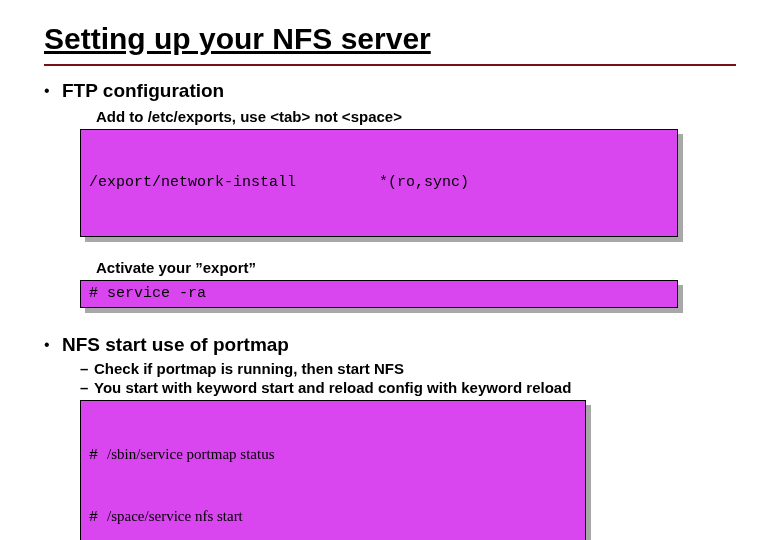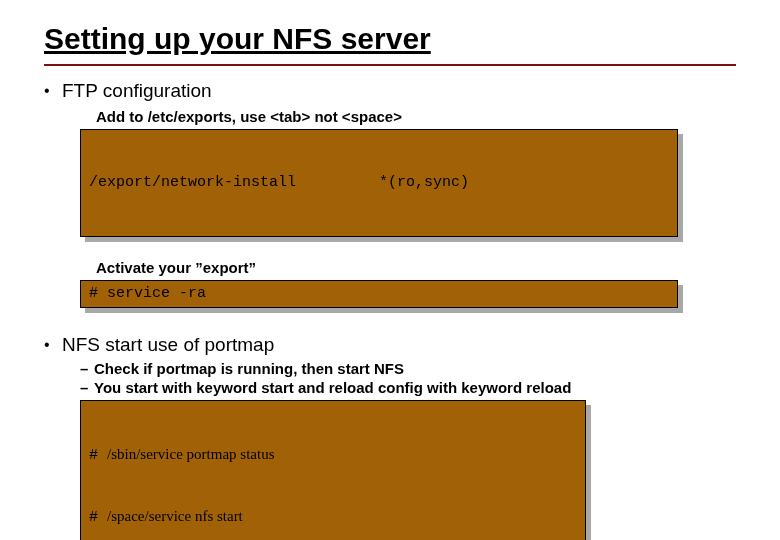--- a/index.html
+++ b/index.html
@@ -2,30 +2,30 @@
 <html><head>
 <meta charset="utf-8">
 <style>
   * { box-sizing: border-box; margin: 0; padding: 0; }
   html, body { width: 780px; height: 540px; background: #fff; font-family: Arial, Helvetica, sans-serif; color: #000; }
   .slide { padding: 22px 44px 20px 44px; }
   .title { font-size: 30px; font-weight: bold; color: #000; padding-bottom: 6px; text-decoration: underline; }
   .rule { border-bottom: 2px solid #7a1012; margin-top: 2px; margin-bottom: 14px; }
   .bullet { display: flex; align-items: flex-start; margin-top: 6px; margin-bottom: 4px; }
   .bullet .dot { width: 18px; flex: 0 0 18px; font-size: 16px; line-height: 22px; }
-  .bullet .lbl { font-size: 19px; font-weight: normal; }
+  .bullet .lbl { font-size: 19px; font-weight: bold; }
   .sub { margin-left: 52px; }
   .subhead { font-size: 15px; font-weight: bold; margin-top: 6px; margin-bottom: 4px; }
   .dash { display: flex; font-size: 15px; font-weight: bold; margin-left: 36px; margin-top: 2px; }
   .dash .d { width: 14px; flex: 0 0 14px; }
   .codebox-wrap { position: relative; margin-left: 36px; margin-right: 20px; margin-top: 2px; margin-bottom: 10px; }
   .codebox-wrap.wide { margin-right: 58px; }
   .codebox-wrap.mid  { margin-right: 150px; }
   .shadow { position: absolute; left: 5px; top: 5px; right: -5px; bottom: -5px; background: #a8a8a8; z-index: 0; }
-  .codebox { position: relative; z-index: 1; background: #a16207; border: 1.5px solid #000; padding: 3px 8px; font-family: "Courier New", Courier, monospace; font-size: 15px; line-height: 20px; white-space: pre; overflow: hidden; }
+  .codebox { position: relative; z-index: 1; background: #d946ef; border: 1.5px solid #000; padding: 3px 8px; font-family: "Courier New", Courier, monospace; font-size: 15px; line-height: 20px; white-space: pre; overflow: hidden; }
   .codebox .sans { font-family: Liberation Serif, serif; white-space: normal; }
   .twocol { display: flex; }
   .twocol .c1 { width: 290px; flex: 0 0 290px; }
   .gap10 { height: 10px; }
   .gap6 { height: 6px; }
   .trail { font-size: 15px; font-weight: bold; margin-left: 36px; margin-top: 4px; position: relative; }
 </style>
 </head>
 <body>
 

